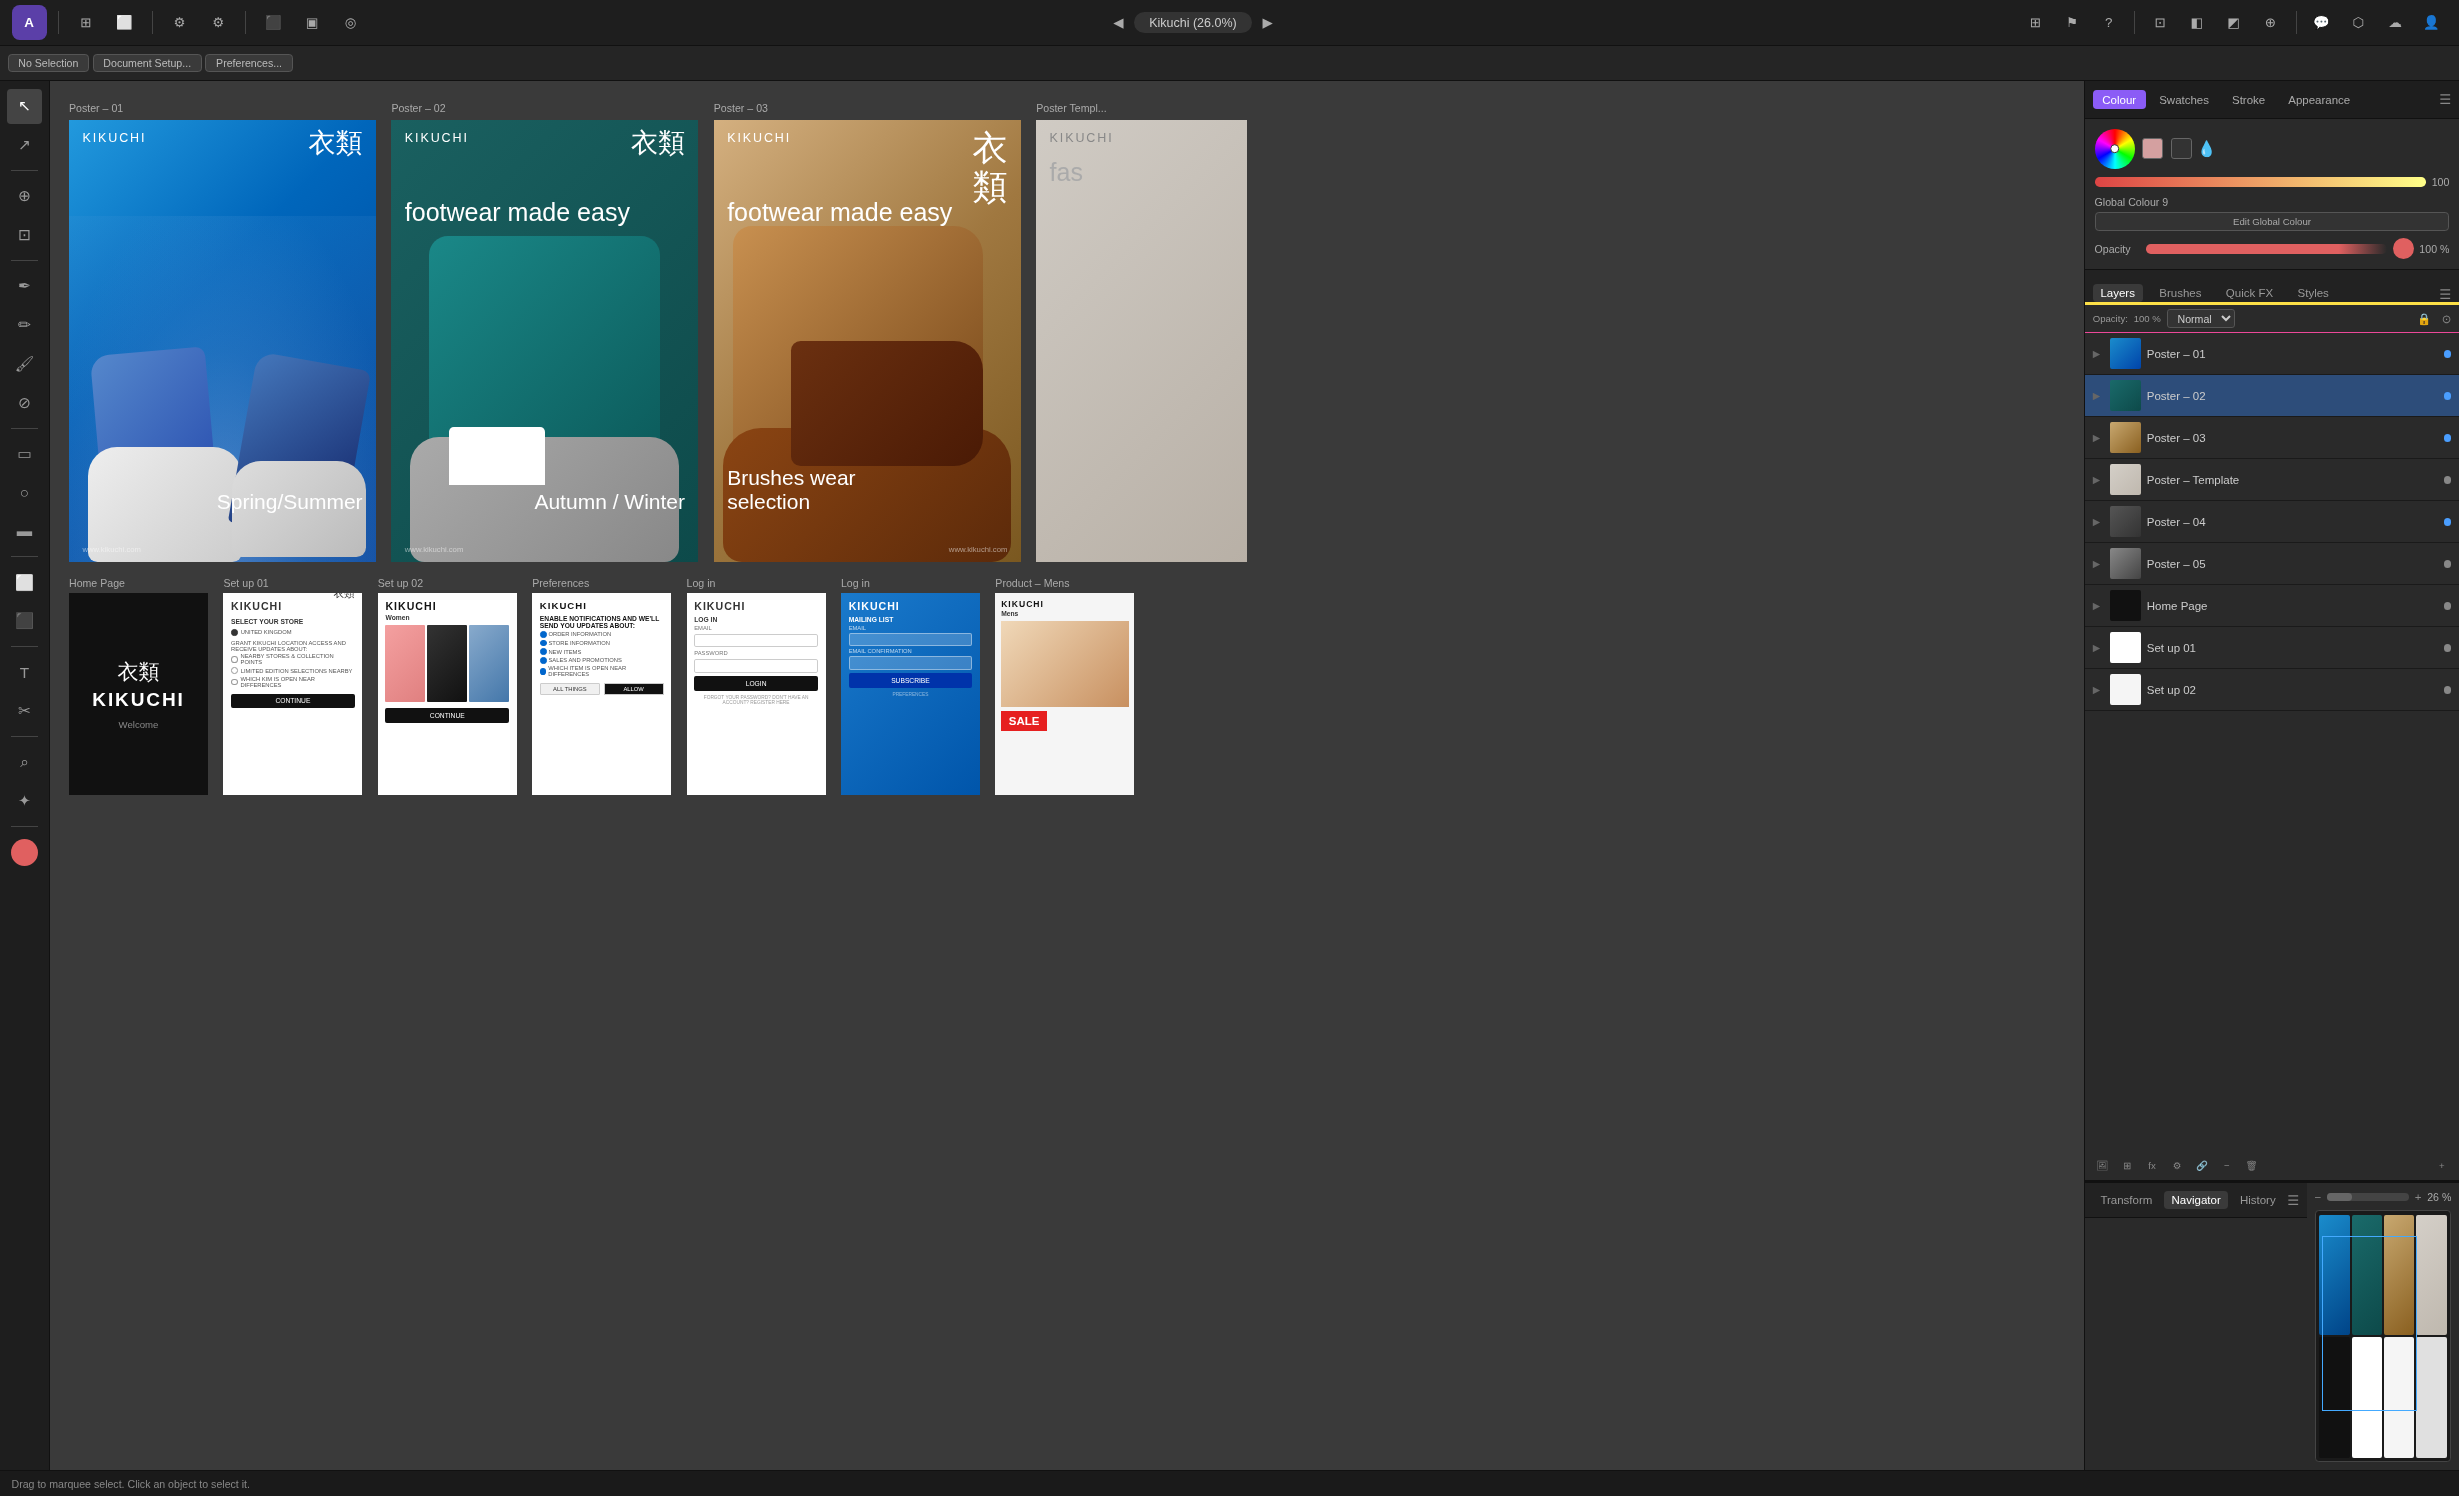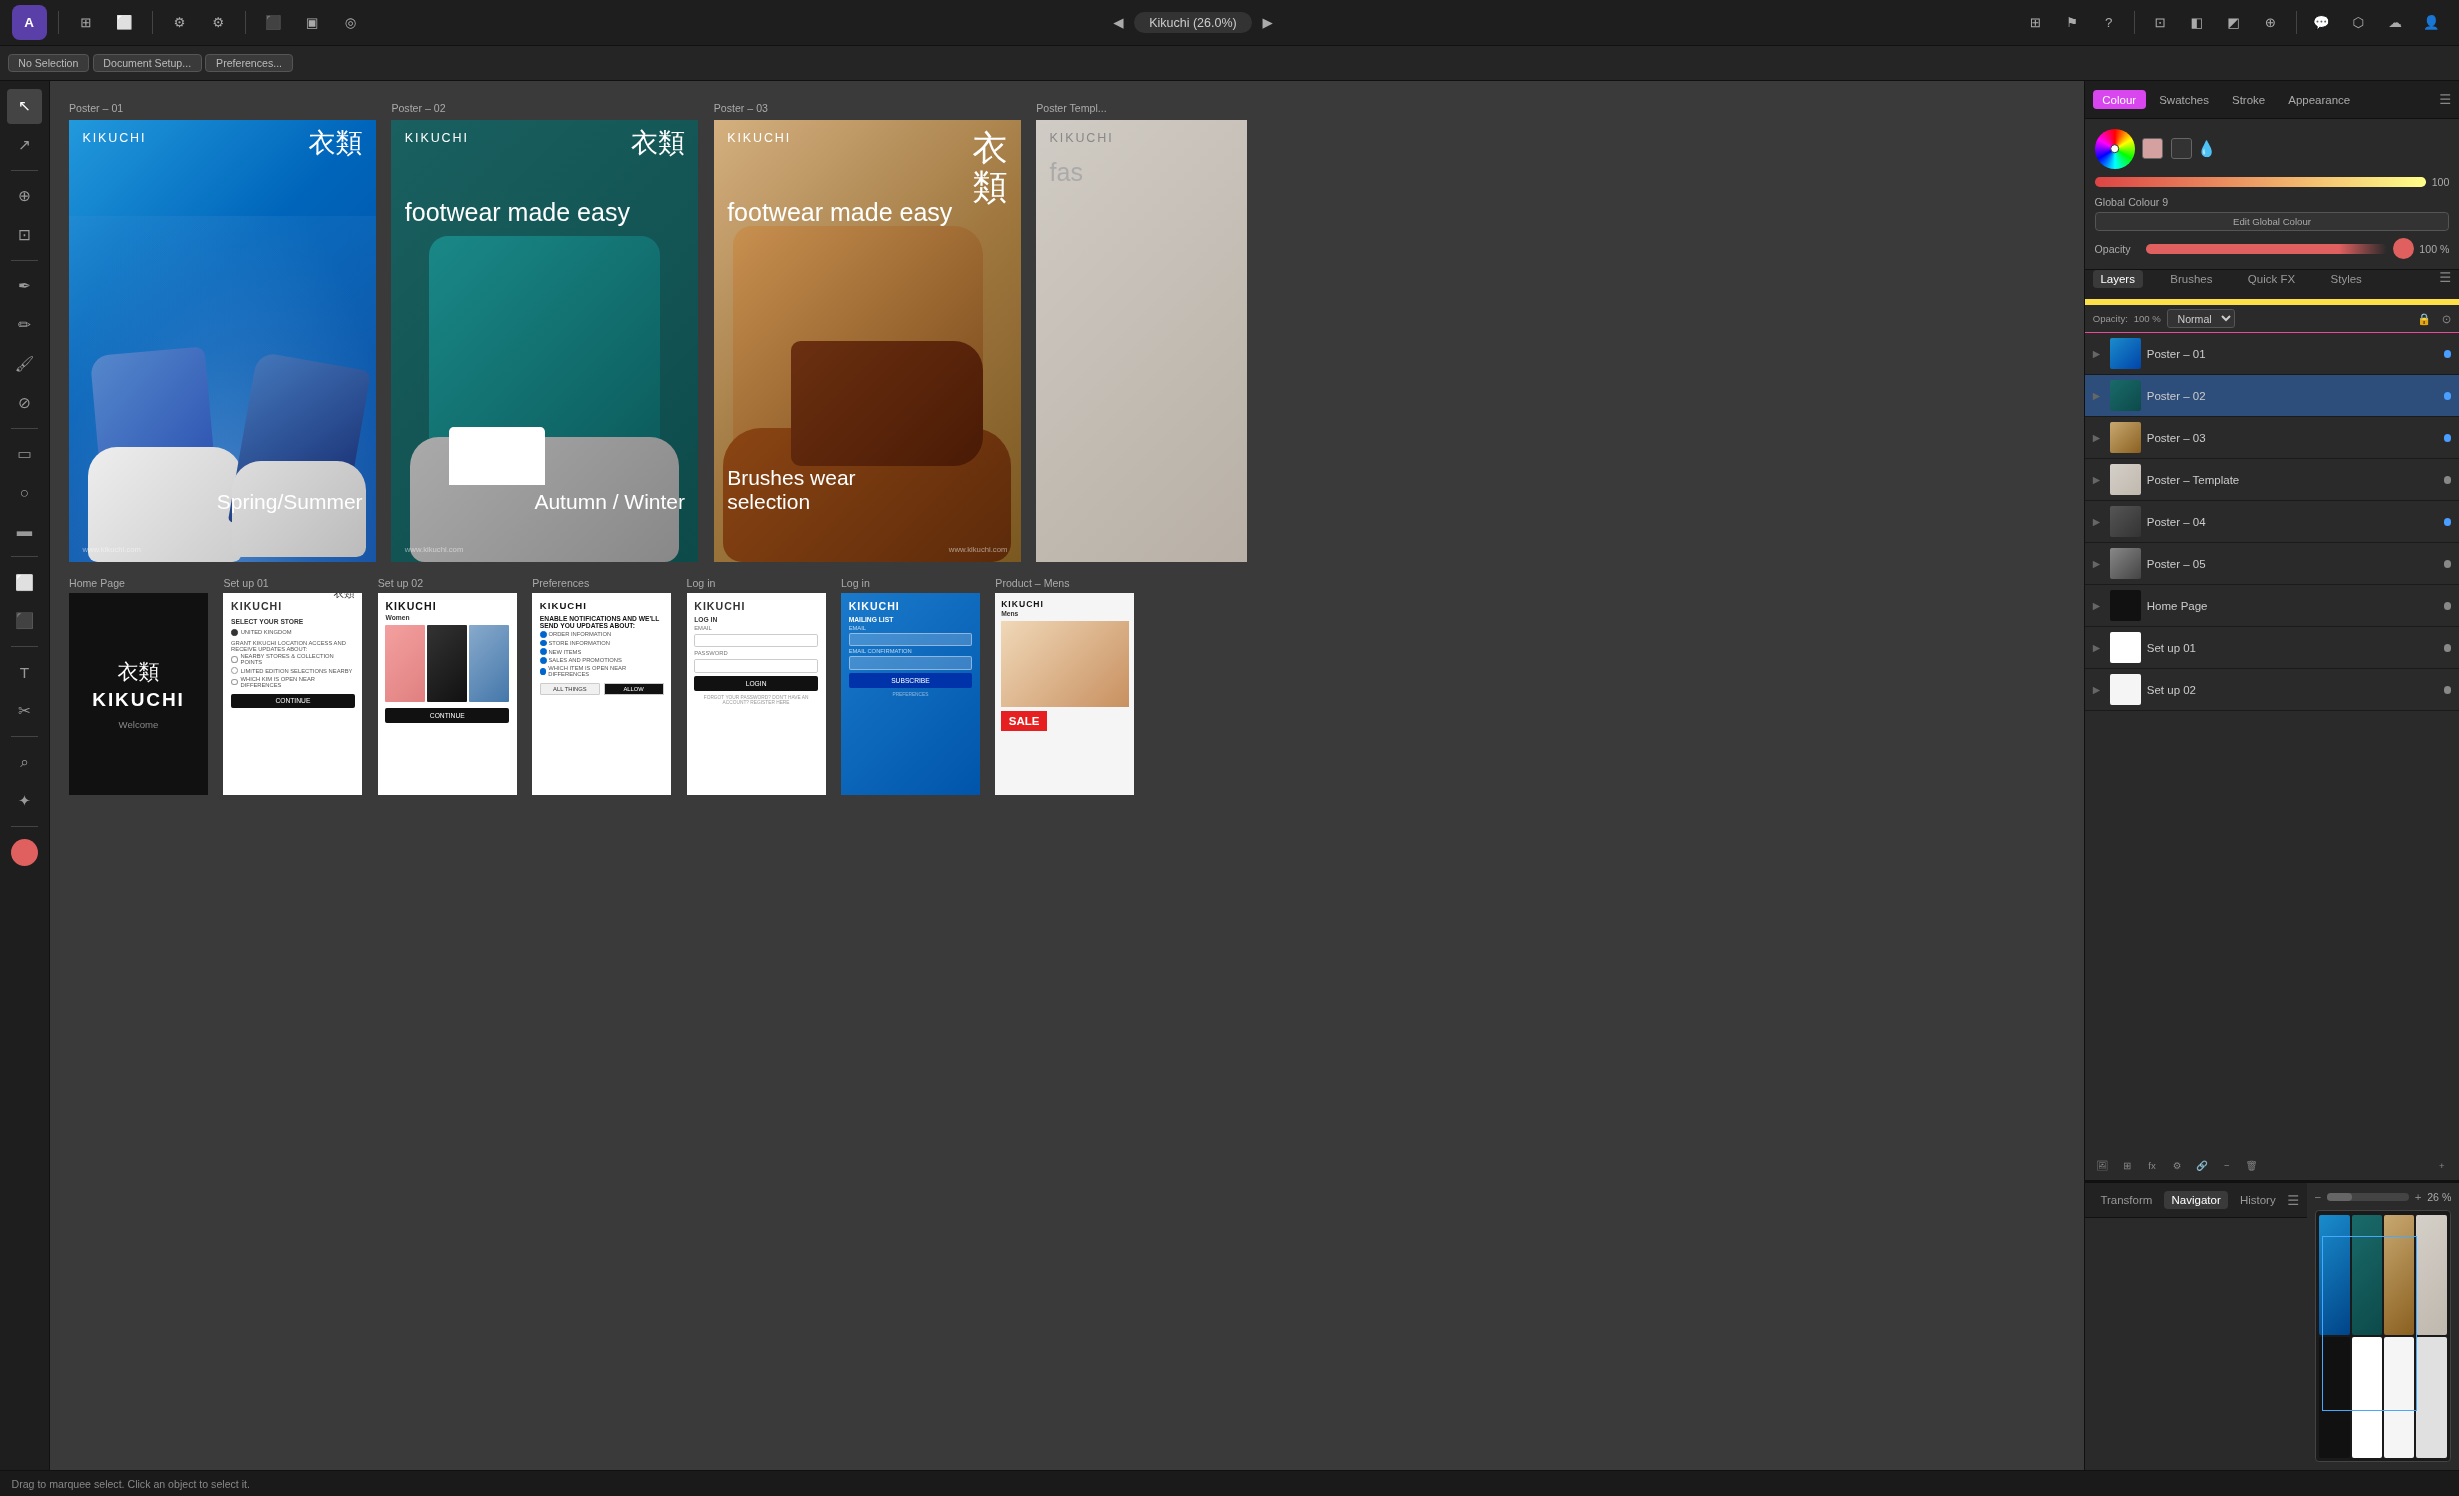--- a/index.html
+++ b/index.html
@@ -280,21 +280,21 @@
       height: 38px;
       gap: 3.8px;
     }
     .rpanel-tab {
       padding: 3.8px 9.6px;
       font-size: 11.5px;
       color: #aaa;
       cursor: pointer;
       border-radius: 3.8px;
     }
-    .rpanel-tab.active { color: #fff; background: #d946ef; }
+    .rpanel-tab.active { color: #fff; background: #8b5cf6; }
     .rpanel-tab-right {
       margin-left: auto;
       color: #888;
       cursor: pointer;
       font-size: 13.4px;
     }
 
     
     .color-section {
       padding: 9.6px;
@@ -363,26 +363,26 @@
 
     
     .layers-section {
       flex: 1;
       border-bottom: 1px solid #111;
       display: flex;
       flex-direction: column;
       overflow: hidden;
     }
     .layers-tabs {
-      display: flex; align-items: flex-start;
+      display: flex; align-items: flex-end;
       background: #222;
-      border-bottom: 6px solid #fde047;
+      border-bottom: 3px solid #fde047;
       padding: 0 7.7px;
       height: 35px;
-      gap: 20px;
+      gap: 9px;
     }
     .layers-tab {
       padding: 2.9px 7.7px;
       font-size: 11.5px;
       color: #999;
       cursor: pointer;
       border-radius: 3.8px;
     }
     .layers-tab.active { color: #fff; background: #3a3a3a; }
     .layers-opts-row {

